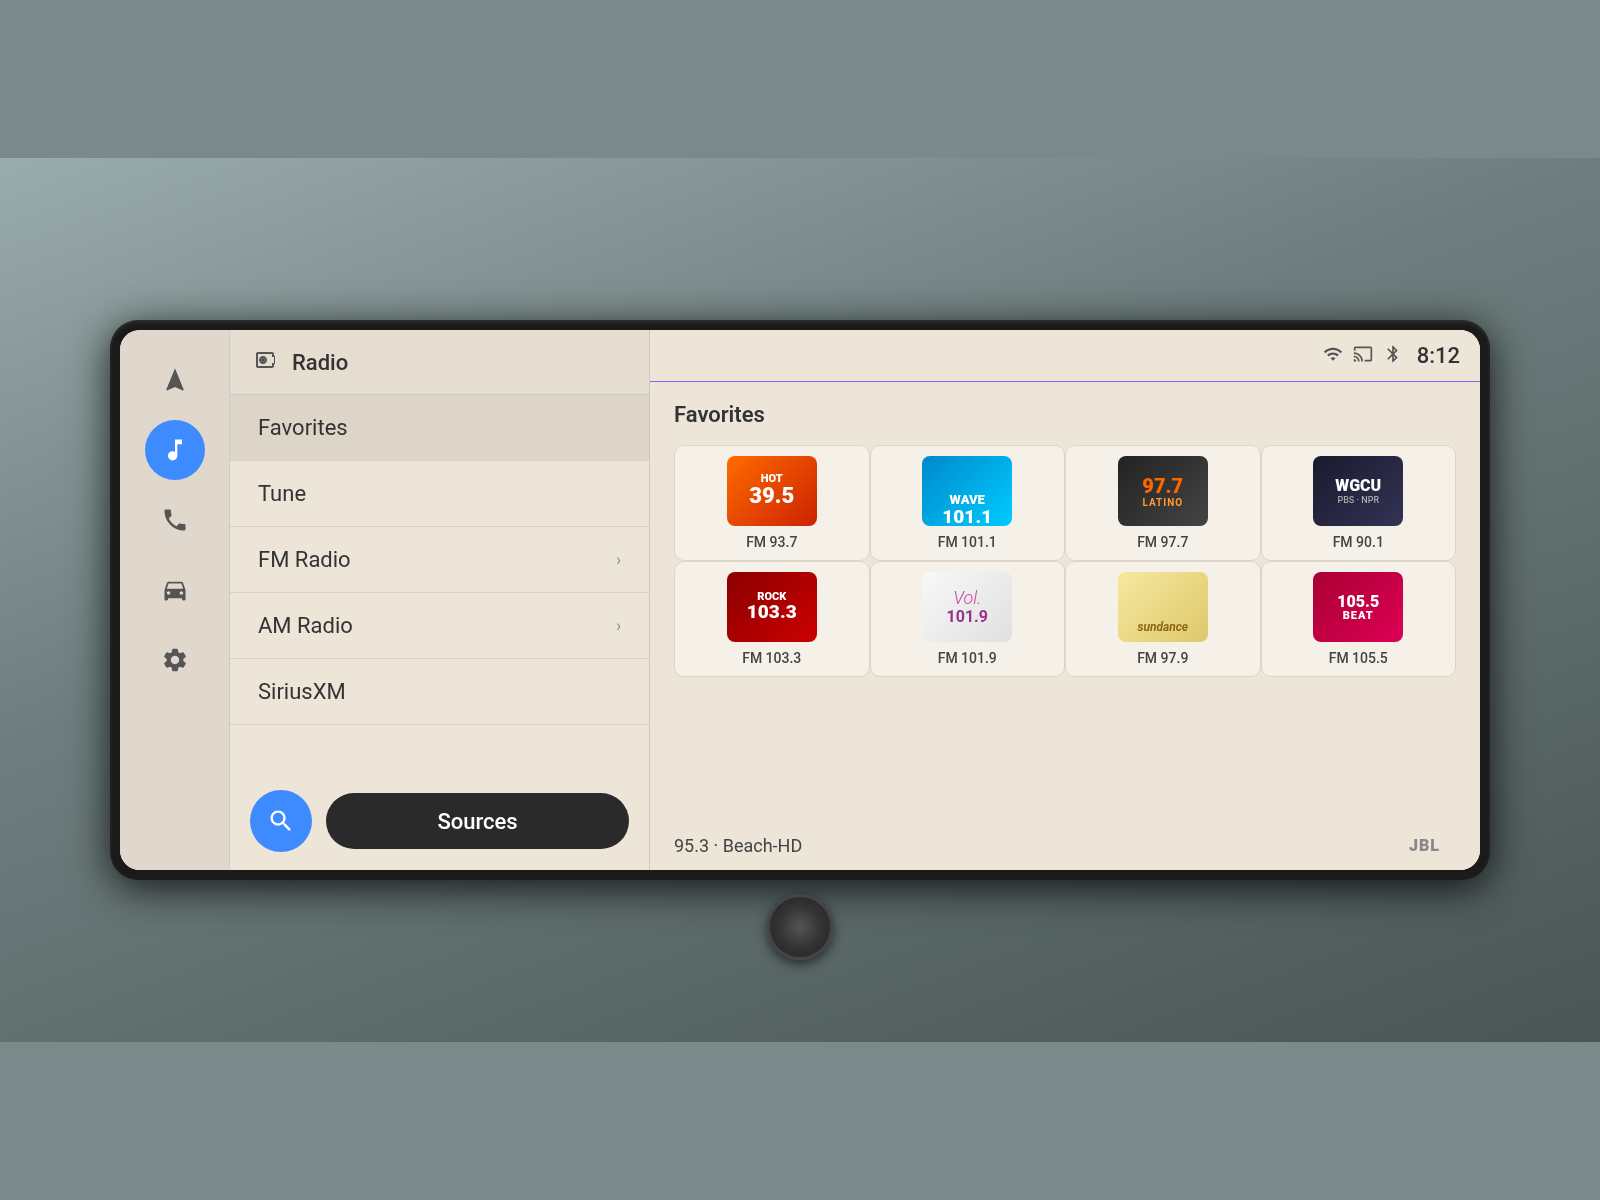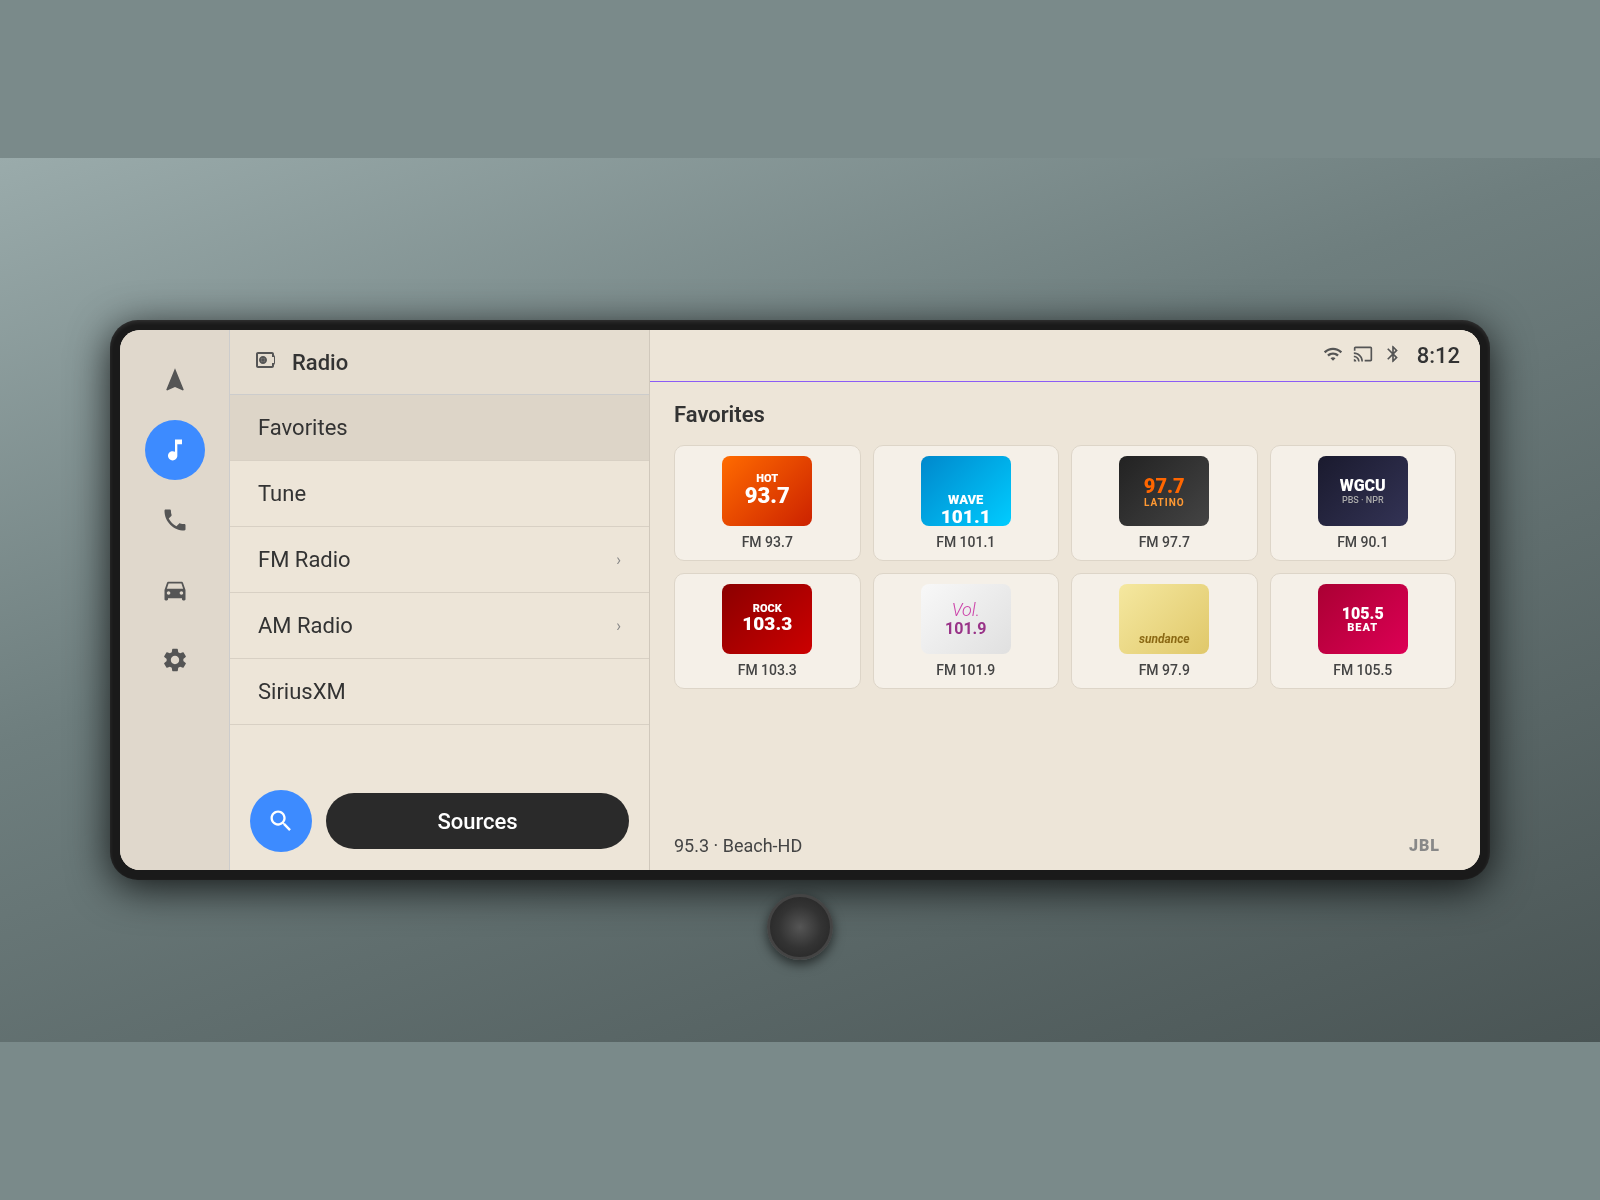--- a/index.html
+++ b/index.html
@@ -227,21 +227,20 @@
     .section-title {
       font-size: 22px;
       font-weight: 600;
       color: #333;
       margin-bottom: 18px;
     }
 
     .favorites-grid {
       display: grid;
       grid-template-columns: repeat(4, 1fr);
-      gap: 12px;
       margin-bottom: 16px;
     }
 
     .station-card {
       background: #f5f0e8;
       border-radius: 10px;
       padding: 10px;
       display: flex;
       flex-direction: column;
       align-items: center;
@@ -406,21 +405,21 @@
 
         <div class="content-area" style="position:relative;">
           <div class="section-title">Favorites</div>
 
           <div class="favorites-grid">
 
             <div class="station-card">
               <div class="station-logo logo-hot937" style="background:linear-gradient(135deg,#ff6b00,#cc2200);">
                 <div class="logo-inner">
                   <div style="font-size:11px;font-weight:900;color:#fff;line-height:1;">HOT</div>
-                  <div style="font-size:22px;font-weight:900;color:#fff;line-height:1.1;">93.7</div>
+                  <div style="font-size:22px;font-weight:900;color:#fff;line-height:1.1;">39.5</div>
                 </div>
               </div>
               <span class="station-name">FM 93.7</span>
             </div>
 
             <div class="station-card">
               <div class="station-logo" style="background:linear-gradient(135deg,#0088cc,#00ccff);">
                 <div class="logo-inner">
                   <div style="font-size:13px;font-weight:900;color:#fff;line-height:1;margin-top:40px;">WAVE</div>
                   <div style="font-size:19px;font-weight:900;color:#fff;line-height:1.2;">101.1</div>

